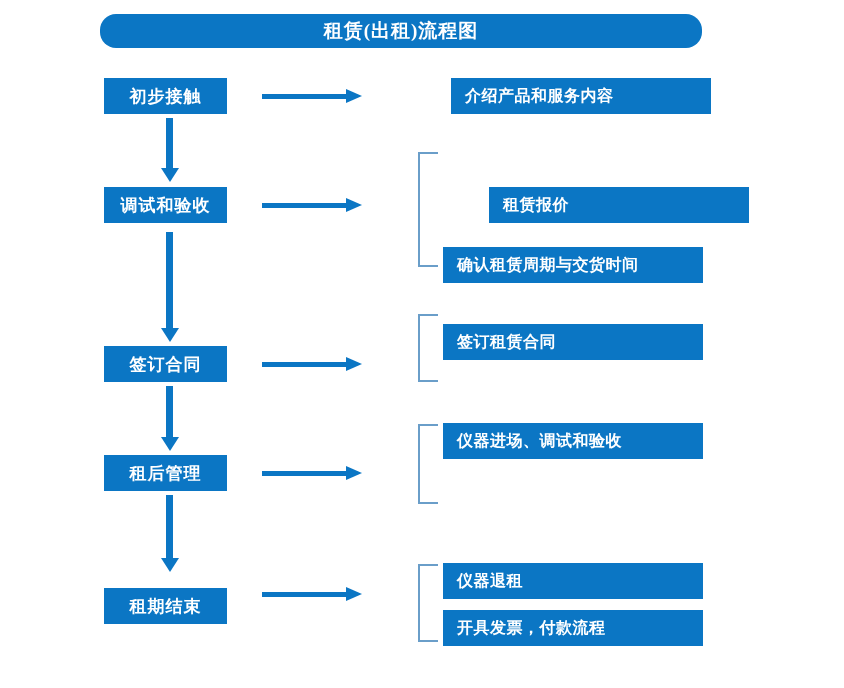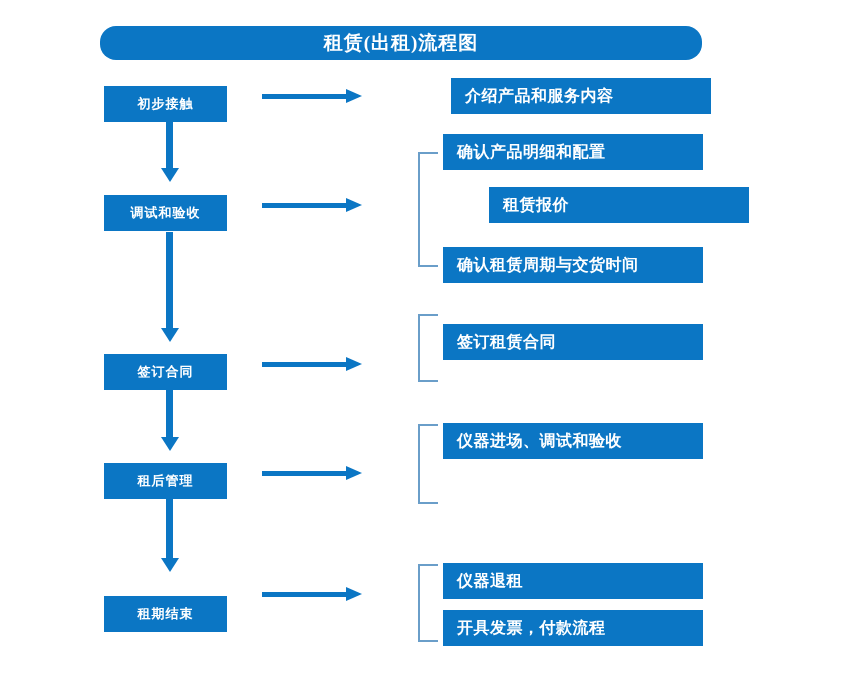--- a/index.html
+++ b/index.html
@@ -17,21 +17,21 @@
     position: relative;
     width: 844px;
     height: 688px;
     background: #ffffff;
   }
 
   
   .title-bar {
     position: absolute;
     left: 100px;
-    top: 26px;
+    top: 14px;
     width: 602px;
     height: 34px;
     background: #0b76c4;
     color: #ffffff;
     font-size: 19px;
     font-weight: bold;
     display: flex;
     align-items: center;
     justify-content: center;
     letter-spacing: 1px;
@@ -39,27 +39,26 @@
   }
 
   
   .stage-box {
     position: absolute;
     left: 104px;
     width: 123px;
     height: 36px;
     background: #0b76c4;
     color: #ffffff;
-    font-size: 13px;
+    font-size: 17px;
     font-weight: bold;
     display: flex;
     align-items: center;
     justify-content: center;
     letter-spacing: 1px;
-    margin-top: 8px;
   }
 
   
   .task-box {
     position: absolute;
     left: 443px;
     width: 260px;
     height: 36px;
     background: #0b76c4;
     color: #ffffff;
@@ -197,21 +196,20 @@
   <div class="bracket" style="top:152px; height:115px;"></div>
 
   <div class="bracket" style="top:314px; height:68px;"></div>
 
   <div class="bracket" style="top:424px; height:80px;"></div>
 
   <div class="bracket" style="top:564px; height:78px;"></div>
 
   <div class="task-box" style="top:78px;margin-left:8px;">介绍产品和服务内容</div>
 
-  <div class="task-box" style="top:134px;">确认产品明细和配置</div>
 
   <div class="task-box" style="top:187px;margin-left:46px;">租赁报价</div>
 
   <div class="task-box" style="top:247px;">确认租赁周期与交货时间</div>
 
   <div class="task-box" style="top:324px;">签订租赁合同</div>
 
 
   <div class="task-box" style="top:423px;">仪器进场、调试和验收</div>
 

